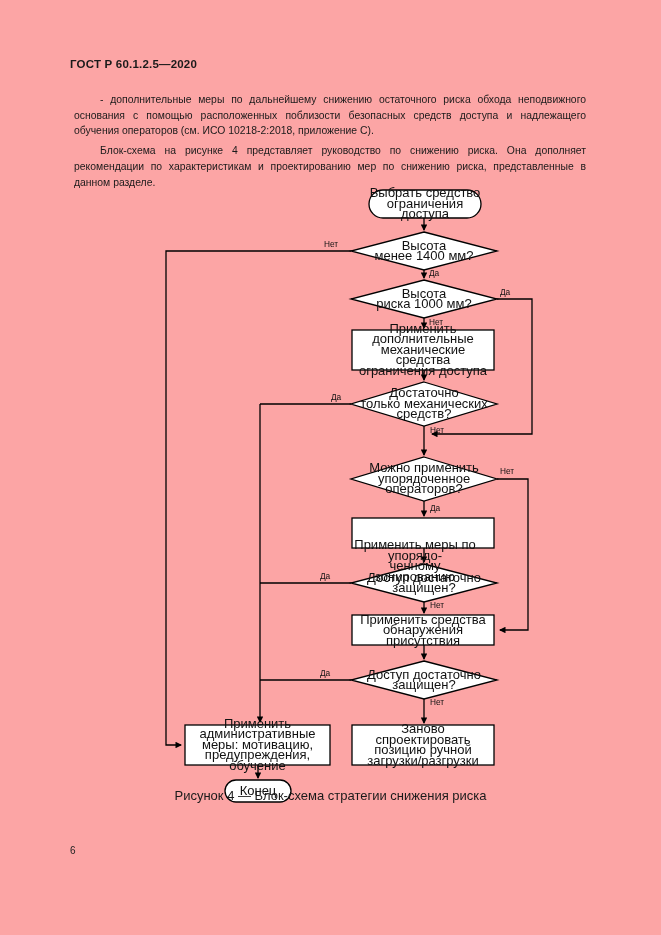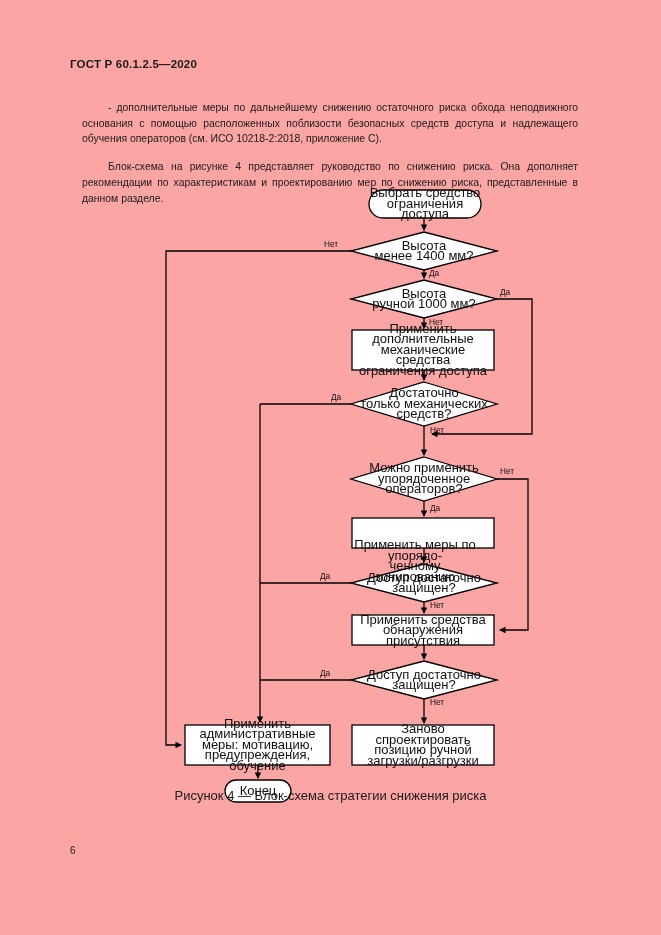--- a/index.html
+++ b/index.html
@@ -32,21 +32,21 @@
     position: absolute;
     left: 70px;
     top: 88px;
     width: 520px;
     font-size: 10.4px;
     line-height: 15.7px;
     text-align: justify;
     color: #1a1a1a;
   }
   .body-text p {
-    margin: 12px;
+    margin: 4px;
     text-indent: 26px;
   }
   .page-num {
     position: absolute;
     left: 70px;
     top: 845px;
     font-size: 10px;
     color: #222;
   }
   .fig-caption {
@@ -181,21 +181,21 @@
   <div class="node-text" style="left:356px;top:236px;width:136px;height:30px;">
     <div>
       <div>Высота</div>
       <div>менее 1400 мм?</div>
     </div>
   </div>
 
   <div class="node-text" style="left:356px;top:284px;width:136px;height:30px;">
     <div>
       <div>Высота</div>
-      <div>ручной 1000 мм?</div>
+      <div>риска 1000 мм?</div>
     </div>
   </div>
 
   <div class="node-text" style="left:352px;top:330px;width:142px;height:40px;">
     <div>
       <div>Применить дополнительные</div>
       <div>механические средства</div>
       <div>ограничения доступа</div>
     </div>
   </div>

